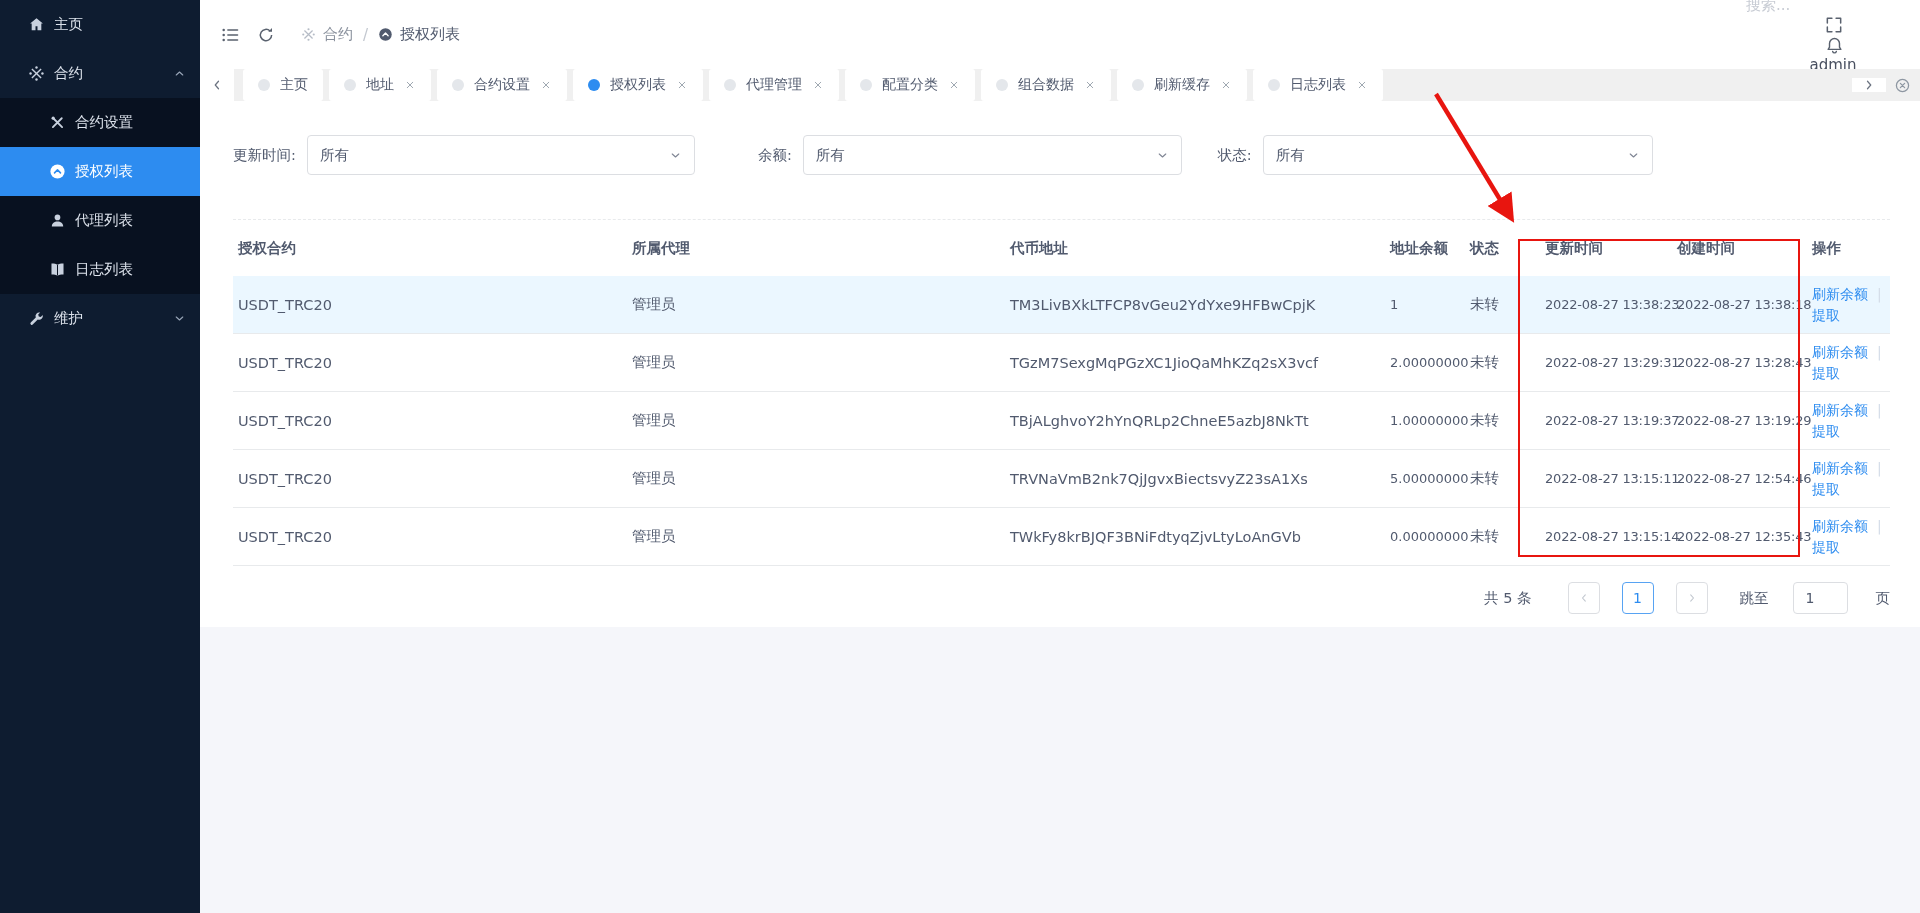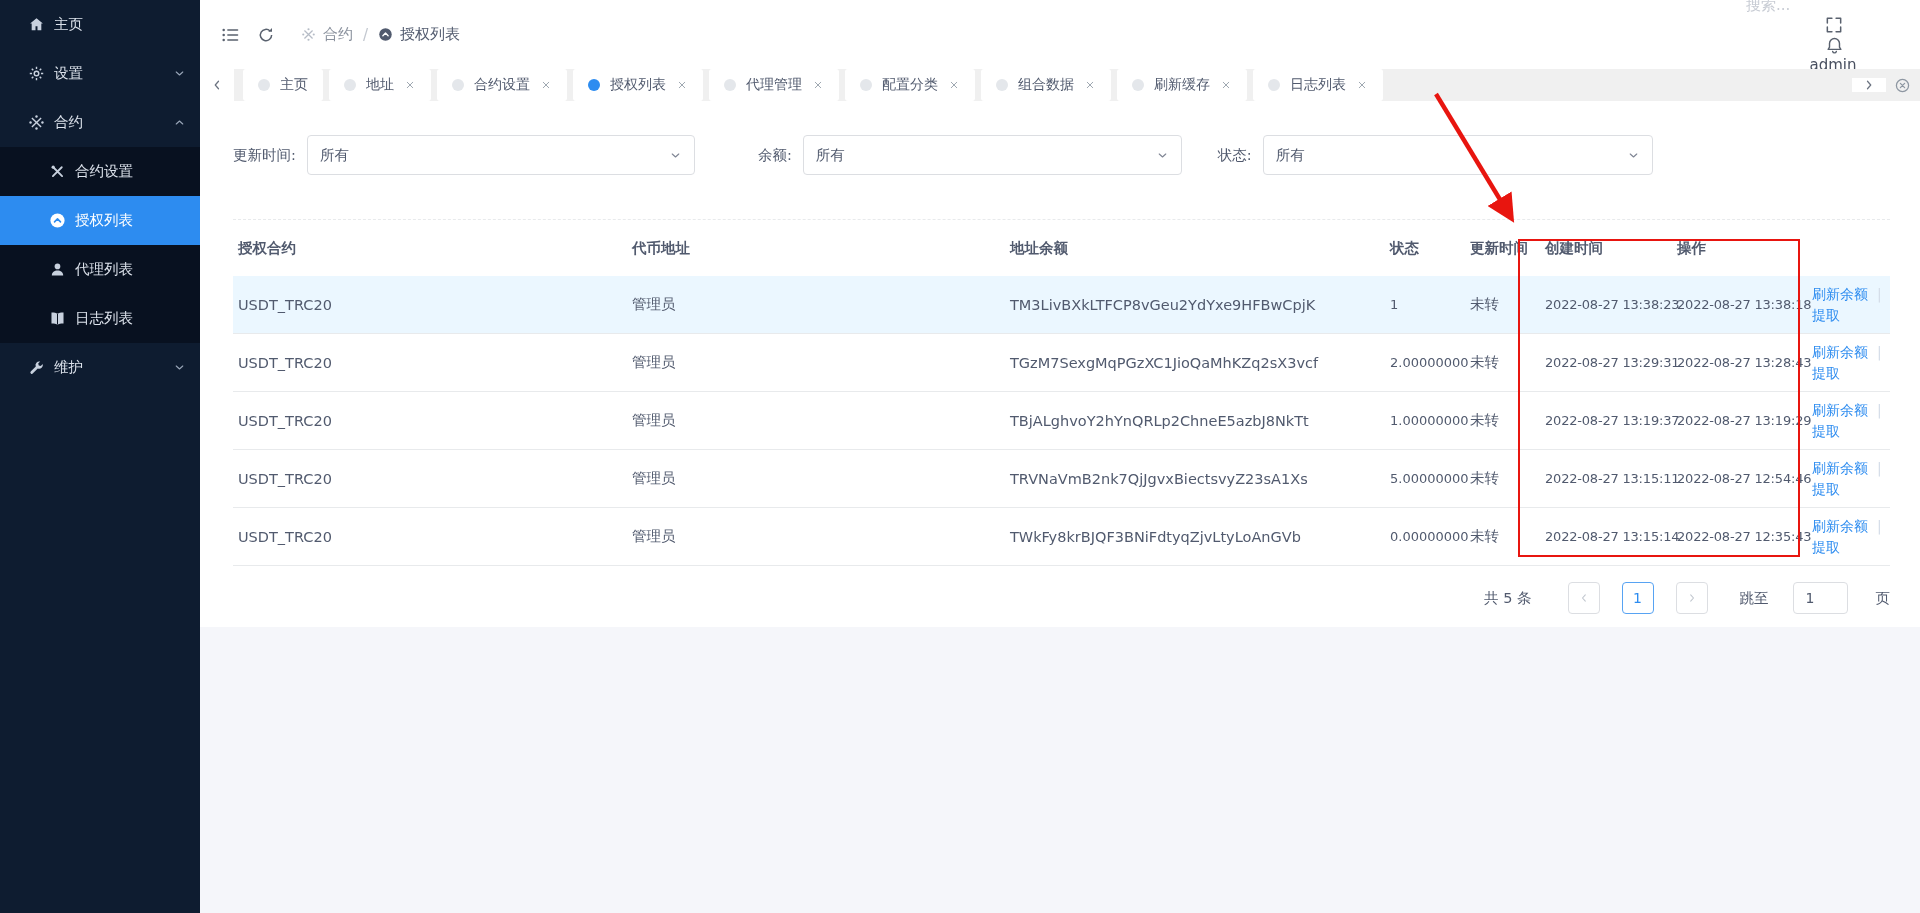--- a/index.html
+++ b/index.html
@@ -99,36 +99,20 @@
   <aside class="sidebar" id="sidebar">
       <div class="s-item ">
         <span class="ic" data-icon="home">
           <svg viewBox="0 0 24 24" aria-hidden="true">
             <path d="M12 3L3 10.6h2.2V20h5.4v-5.4h2.8V20h5.4v-9.4H21z" fill="currentColor"></path>
           </svg>
         </span>
         <span>主页</span>
       </div>
       <div class="s-item ">
-        <span class="ic" data-icon="gear">
-          <svg viewBox="0 0 24 24" aria-hidden="true">
-            <g fill="none" stroke="currentColor" stroke-width="2">
-              <circle cx="12" cy="12" r="3.2"></circle>
-              <path d="M12 2.5v3.2M12 18.3v3.2M2.5 12h3.2M18.3 12h3.2M5.3 5.3l2.2 2.2M16.5 16.5l2.2 2.2M18.7 5.3l-2.2 2.2M7.5 16.5l-2.2 2.2"></path>
-            </g>
-          </svg>
-        </span>
-        <span>设置</span>
-        <span class="chev" data-icon="chev-down">
-          <svg viewBox="0 0 24 24" aria-hidden="true">
-            <path d="M6 9.2l6 5.6 6-5.6" fill="none" stroke="currentColor" stroke-width="2.1" stroke-linecap="round" stroke-linejoin="round"></path>
-          </svg>
-        </span>
-      </div>
-      <div class="s-item ">
         <span class="ic" data-icon="contract">
           <svg viewBox="0 0 24 24" aria-hidden="true">
             <g stroke="currentColor" stroke-width="2" fill="none">
               <path d="M5.5 5.5l13 13M18.5 5.5l-13 13"></path>
             </g>
             <g fill="currentColor">
               <circle cx="12" cy="3.6" r="1.7"></circle>
               <circle cx="12" cy="20.4" r="1.7"></circle>
               <circle cx="3.6" cy="12" r="1.7"></circle>
               <circle cx="20.4" cy="12" r="1.7"></circle>
@@ -399,20 +383,21 @@
                 </svg>
               </span>
           </div>
         </div>
       </div>
 
       <div class="divider"></div>
 
       <div class="trow thead">
         <span class="cell">授权合约</span>
+        <span class="cell">所属代理</span>
         <span class="cell">代币地址</span>
         <span class="cell">地址余额</span>
         <span class="cell">状态</span>
         <span class="cell">更新时间</span>
         <span class="cell">创建时间</span>
         <span class="cell">操作</span>
       </div>
 
       <div id="tbody">
           <div class="trow data hl">

